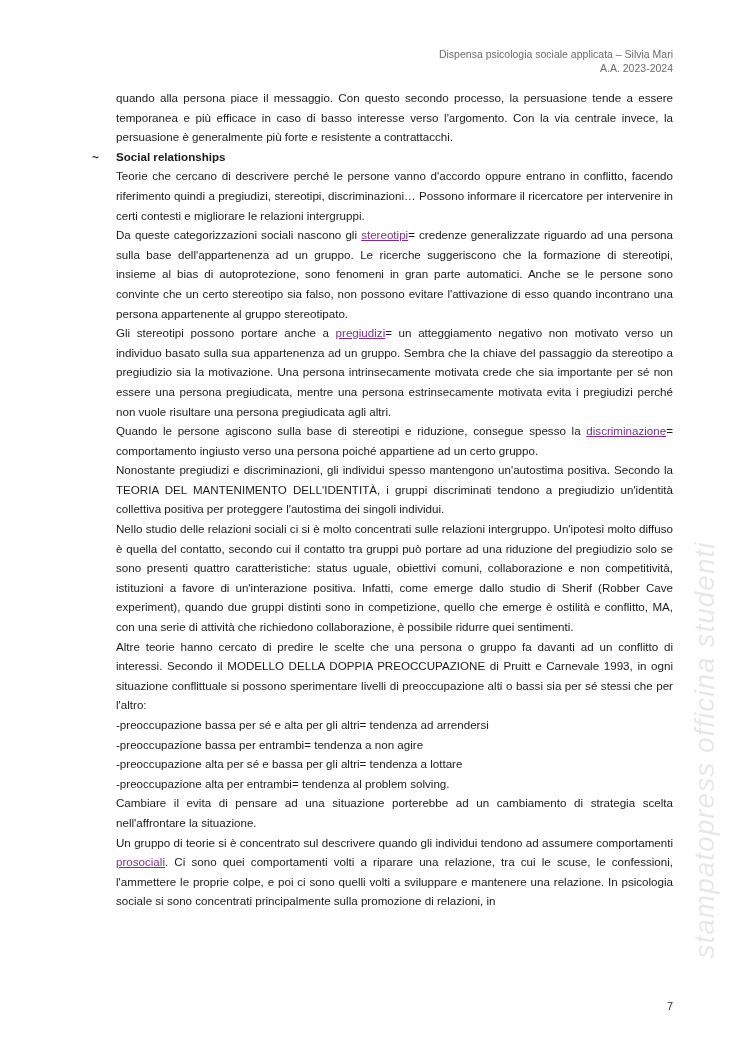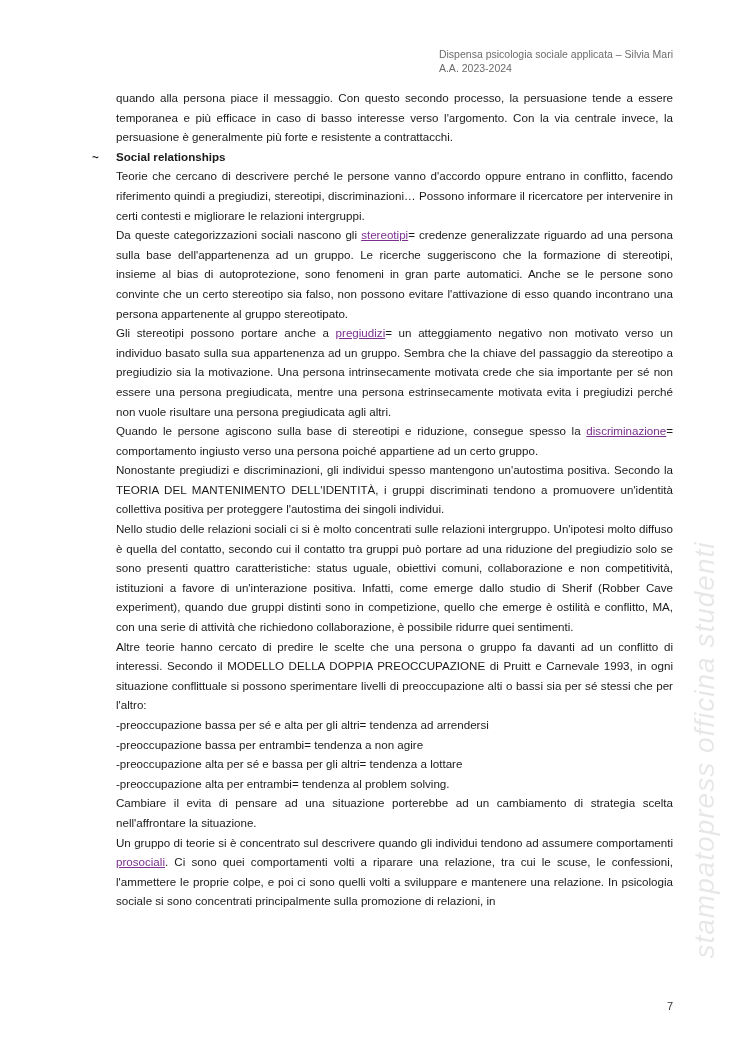--- a/index.html
+++ b/index.html
@@ -1,18 +1,18 @@
 <!DOCTYPE html>
 <html><head>
 <meta charset="utf-8">
 <style>
   html, body { margin:0; padding:0; background:#ffffff; }
   body { width:744px; height:1052px; position:relative; overflow:hidden;
          font-family:"Liberation Sans", sans-serif; color:#1a1a1a; }
-  .header { position:absolute; right:71px; top:47px; text-align:left;
+  .header { position:absolute; right:71px; top:47px; text-align:right;
             font-size:10.5px; line-height:14px; color:#6b6b6b; }
   .content { position:absolute; left:116px; top:88px; width:557px;
              font-size:11.6px; line-height:19.6px; text-align:justify; }
   .content p { margin:0; }
   .heading-row { position:relative; font-weight:bold; }
   .bullet { position:absolute; left:-24px; top:0; font-weight:bold; }
   .underline { }
   .term { color:#7b2f8e;text-decoration:underline; }
   .watermark { position:absolute; left:690px; top:500px; width:30px; height:500px; }
   .watermark span { position:absolute; left:50%; top:50%;
@@ -32,21 +32,21 @@
 <div class="content">
   <p>quando alla persona piace il messaggio. Con questo secondo processo, la persuasione tende a essere temporanea e più efficace in caso di basso interesse verso l'argomento. Con la via centrale invece, la persuasione è generalmente più forte e resistente a contrattacchi.</p>
   <div class="heading-row">
     <span class="bullet">~</span>
     <span>Social relationships</span>
   </div>
   <p class="underline">Teorie che cercano di descrivere perché le persone vanno d'accordo oppure entrano in conflitto, facendo riferimento quindi a pregiudizi, stereotipi, discriminazioni… Possono informare il ricercatore per intervenire in certi contesti e migliorare le relazioni intergruppi.</p>
   <p><span>Da queste categorizzazioni sociali nascono gli </span><span class="term">stereotipi</span><span>= credenze generalizzate riguardo ad una persona sulla base dell'appartenenza ad un gruppo.  Le ricerche suggeriscono che la formazione di stereotipi, insieme al bias di autoprotezione, sono fenomeni in gran parte automatici. Anche se le persone sono convinte che un certo stereotipo sia falso, non possono evitare l'attivazione di esso quando incontrano una persona appartenente al gruppo stereotipato.</span></p>
   <p><span>Gli stereotipi possono portare anche a </span><span class="term">pregiudizi</span><span>= un atteggiamento negativo non motivato verso un individuo basato sulla sua appartenenza ad un gruppo. Sembra che la chiave del passaggio da stereotipo a pregiudizio sia la motivazione. Una persona intrinsecamente motivata crede che sia importante per sé non essere una persona pregiudicata, mentre una persona estrinsecamente motivata evita i pregiudizi perché non vuole risultare una persona pregiudicata agli altri.</span></p>
   <p><span>Quando le persone agiscono sulla base di stereotipi e riduzione, consegue spesso la </span><span class="term">discriminazione</span><span>= comportamento ingiusto verso una persona poiché appartiene ad un certo gruppo.</span></p>
-  <p>Nonostante pregiudizi e discriminazioni, gli individui spesso mantengono un'autostima positiva. Secondo la TEORIA DEL MANTENIMENTO DELL'IDENTITÀ, i gruppi discriminati tendono a promuovere un'identità collettiva positiva per proteggere l'autostima dei singoli individui.</p>
+  <p>Nonostante pregiudizi e discriminazioni, gli individui spesso mantengono un'autostima positiva. Secondo la TEORIA DEL MANTENIMENTO DELL'IDENTITÀ, i gruppi discriminati tendono a pregiudizio un'identità collettiva positiva per proteggere l'autostima dei singoli individui.</p>
   <p>Nello studio delle relazioni sociali ci si è molto concentrati sulle relazioni intergruppo. Un'ipotesi molto diffuso è quella del contatto, secondo cui il contatto tra gruppi può portare ad una riduzione del pregiudizio solo se sono presenti quattro caratteristiche: status uguale, obiettivi comuni, collaborazione e non competitività, istituzioni a favore di un'interazione positiva. Infatti, come emerge dallo studio di Sherif (Robber Cave experiment), quando due gruppi distinti sono in competizione, quello che emerge è ostilità e conflitto, MA, con una serie di attività che richiedono collaborazione, è possibile ridurre quei sentimenti.</p>
   <p>Altre teorie hanno cercato di predire le scelte che una persona o gruppo fa davanti ad un conflitto di interessi. Secondo il MODELLO DELLA DOPPIA PREOCCUPAZIONE di Pruitt e Carnevale 1993, in ogni situazione conflittuale si possono sperimentare livelli di preoccupazione alti o bassi sia per sé stessi che per l'altro:</p>
   <p>-preoccupazione bassa per sé e alta per gli altri= tendenza ad arrendersi</p>
   <p>-preoccupazione bassa per entrambi= tendenza a non agire</p>
   <p>-preoccupazione alta per sé e bassa per gli altri= tendenza a lottare</p>
   <p>-preoccupazione alta per entrambi= tendenza al problem solving.</p>
   <p>Cambiare il evita di pensare ad una situazione porterebbe ad un cambiamento di strategia scelta nell'affrontare la situazione.</p>
   <p><span>Un gruppo di teorie si è concentrato sul descrivere quando gli individui tendono ad assumere comportamenti </span><span class="term">prosociali</span><span>. Ci sono quei comportamenti volti a riparare una relazione, tra cui le scuse, le confessioni, l'ammettere le proprie colpe, e poi ci sono quelli volti a sviluppare e mantenere una relazione. In psicologia sociale si sono concentrati principalmente sulla promozione di relazioni, in</span></p>
 </div>
 

